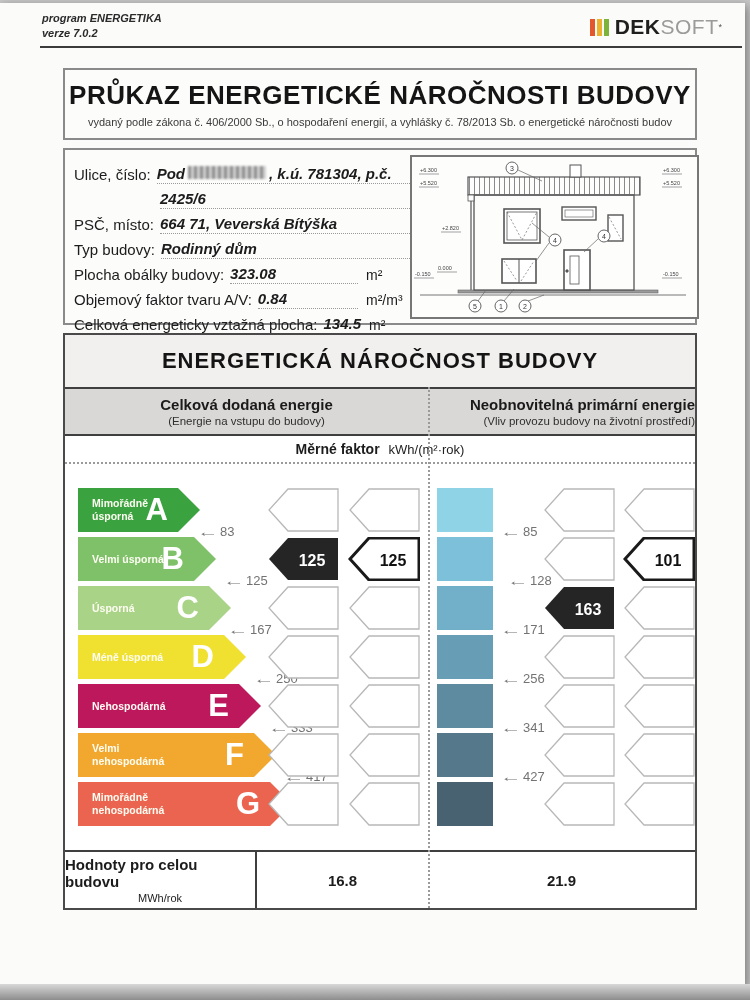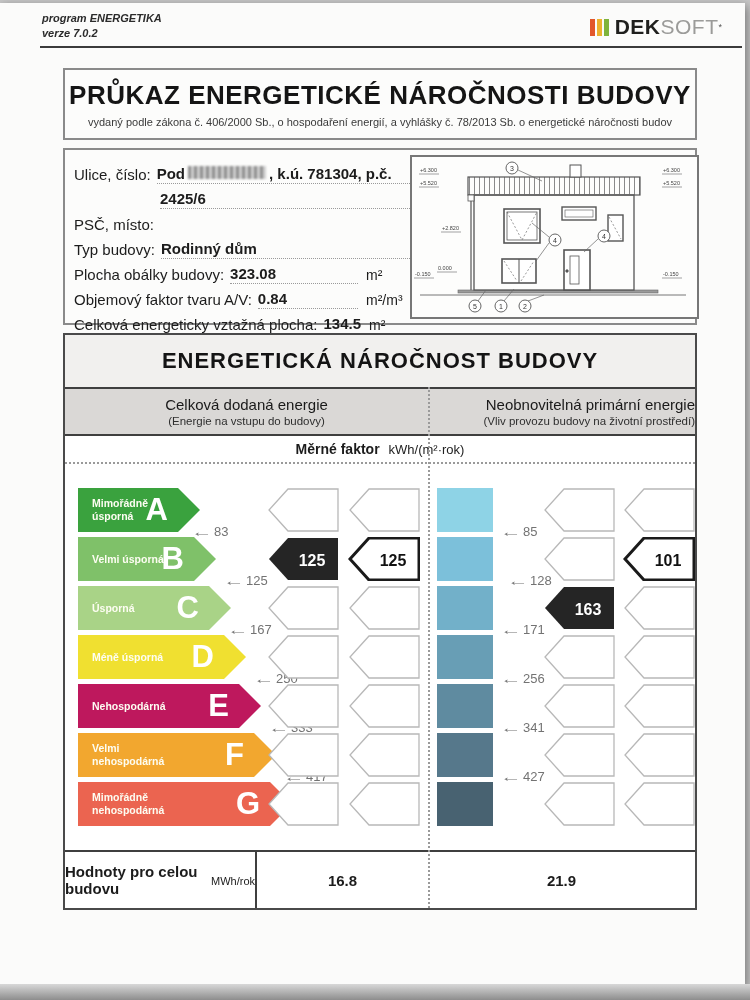--- a/index.html
+++ b/index.html
@@ -30,41 +30,41 @@
   .main-title{font-size:26px;font-weight:bold;letter-spacing:.5px;color:#151515;}
   .sub-title{font-size:11px;color:#3a3a3a;margin-top:5px;}
 
   
   .info-box{position:absolute;left:63px;top:148px;width:634px;height:177px;
             border:2px solid #8a8a8a;background:#fcfcfb;box-sizing:border-box;}
   .info-left{position:absolute;left:9px;top:9px;width:342px;}
   .info-row{display:flex;align-items:flex-end;min-height:25px;font-size:15px;}
   .info-label{white-space:nowrap;margin-right:6px;padding-bottom:1px;}
   .info-value{font-weight:bold;flex:1;border-bottom:1px dotted #9a9a9a;
-              padding-bottom:1px;white-space:nowrap;}
+              padding-bottom:1px;white-space:nowrap;font-style:italic;}
   .info-unit{width:50px;padding-left:8px;font-size:14px;padding-bottom:1px;}
   .redacted{display:inline-block;width:78px;height:13px;vertical-align:baseline;
             background:repeating-linear-gradient(90deg,#8f8f8f 0 3px,#cfcfcf 3px 6px);
             filter:blur(1.2px);margin:0 3px;}
   .indent-spacer{width:86px;}
 
   .drawing-box{position:absolute;left:345px;top:5px;width:285px;height:160px;
                border:2px solid #777;background:#fdfdfc;}
 
   
   .energy-box{position:absolute;left:63px;top:333px;width:634px;height:577px;
               border:2px solid #4a4a4a;background:#fff;box-sizing:border-box;}
   .energy-title{height:52px;background:#f1f0ee;display:flex;align-items:center;
                 justify-content:center;font-size:22px;font-weight:bold;letter-spacing:1px;color:#141414;}
   .col-headers{height:49px;background:#dad8d6;border-top:2px solid #3f3f3f;
                border-bottom:2px solid #3f3f3f;display:flex;box-sizing:border-box;}
   .col-cell{display:flex;flex-direction:column;align-items:center;justify-content:center;}
   .col-cell.c1{width:363px;}
   .col-cell.c2{flex:1;align-items:flex-end;}
-  .col-title{font-size:15px;font-weight:normal;color:#1a1a1a;}
+  .col-title{font-size:15px;font-weight:bold;color:#1a1a1a;}
   .col-sub{font-size:11.5px;color:#2e2e2e;margin-top:2px;}
   .units-row{height:28px;display:flex;align-items:center;justify-content:center;
              border-bottom:2px dotted #9a9a9a;box-sizing:border-box;}
   .units-bold{font-size:14px;font-weight:bold;margin-right:9px;}
   .units-unit{font-size:13px;color:#222;}
   .chart{position:relative;height:388px;}
   .v-dash{position:absolute;left:363px;top:52px;bottom:0;border-left:2px dotted #9a9a9a;z-index:1;}
 
   .cls-arrow{position:absolute;height:44px;
              clip-path:polygon(0 0,calc(100% - 22px) 0,100% 50%,calc(100% - 22px) 100%,0 100%);}
@@ -74,21 +74,21 @@
               font-size:31px;font-weight:bold;color:#ffffff;}
   .threshold{position:absolute;font-size:13px;color:#737373;white-space:nowrap;z-index:2;}
   .th-arrow{display:inline-block;transform:scaleX(1.8);margin-right:6px;font-size:12px;}
   .scale-bar{position:absolute;width:56px;z-index:2;}
   .scale-seg{width:56px;height:44px;margin-bottom:5px;}
   .slot{position:absolute;width:72px;height:44px;z-index:2;}
 
   .totals-row{position:absolute;left:0;right:0;bottom:0;height:58px;border-top:2px solid #3f3f3f;
               display:flex;box-sizing:border-box;background:transparent;}
   .totals-label-cell{width:192px;border-right:2px solid #3f3f3f;box-sizing:border-box;
-              display:flex;flex-direction:row;align-items:center;justify-content:center;}
+              display:flex;flex-direction:column;align-items:center;justify-content:center;}
   .totals-label{font-size:15px;font-weight:bold;}
   .totals-unit{font-size:11px;margin-top:2px;}
   .totals-val{display:flex;align-items:center;justify-content:center;
               font-size:15px;font-weight:bold;}
   .totals-val.v1{width:171px;}
   .totals-val.v2{flex:1;}
 </style>
 </head>
 <body>
 
@@ -121,20 +121,21 @@
       <div class="info-row">
         <span class="info-label">Ulice, číslo:</span>
         <span class="info-value"><span>Pod</span><span class="redacted"></span><span>, k.ú. 781304, p.č.</span></span>
       </div>
       <div class="info-row">
         <span class="indent-spacer"></span>
         <span class="info-value">2425/6</span>
       </div>
       <div class="info-row">
         <span class="info-label">PSČ, místo:</span>
+        <span class="info-value">664 71, Veverská Bítýška</span>
       </div>
       <div class="info-row">
         <span class="info-label">Typ budovy:</span>
         <span class="info-value">Rodinný dům</span>
       </div>
       <div class="info-row">
         <span class="info-label">Plocha obálky budovy:</span>
         <span class="info-value">323.08</span>
         <span class="info-unit">m²</span>
       </div>
@@ -277,21 +278,21 @@
           <span class="cls-letter">E</span>
         </div>
         <div class="cls-arrow" style="left: 13px; top: 269px; width: 198px; background: rgb(242, 167, 47); z-index: 2;">
           <span class="cls-label">Velmi nehospodárná</span>
           <span class="cls-letter">F</span>
         </div>
         <div class="cls-arrow" style="left: 13px; top: 318px; width: 214px; background: rgb(235, 100, 80); z-index: 2;">
           <span class="cls-label">Mimořádně nehospodárná</span>
           <span class="cls-letter">G</span>
         </div>
-        <div class="threshold" style="left: 131px; top: 60px; text-align: center;"><span class="th-arrow">←</span>83</div>
+        <div class="threshold" style="left: 137px; top: 60px; text-align: center;"><span class="th-arrow">←</span>83</div>
         <div class="threshold" style="left: 163px; top: 109px;"><span class="th-arrow">←</span>125</div>
         <div class="threshold" style="left: 167px; top: 158px;"><span class="th-arrow">←</span>167</div>
         <div class="threshold" style="left: 193px; top: 207px;"><span class="th-arrow">←</span>250</div>
         <div class="threshold" style="left: 208px; top: 256px;"><span class="th-arrow">←</span>333</div>
         <div class="threshold" style="left: 223px; top: 305px;"><span class="th-arrow">←</span>417</div>
         <div class="threshold" style="left: 440px; top: 60px;"><span class="th-arrow">←</span>85</div>
         <div class="threshold" style="left: 440px; top: 109px; margin-left: 7px;"><span class="th-arrow">←</span>128</div>
         <div class="threshold" style="left: 440px; top: 158px;"><span class="th-arrow">←</span>171</div>
         <div class="threshold" style="left: 440px; top: 207px;"><span class="th-arrow">←</span>256</div>
         <div class="threshold" style="left: 440px; top: 256px;"><span class="th-arrow">←</span>341</div>

